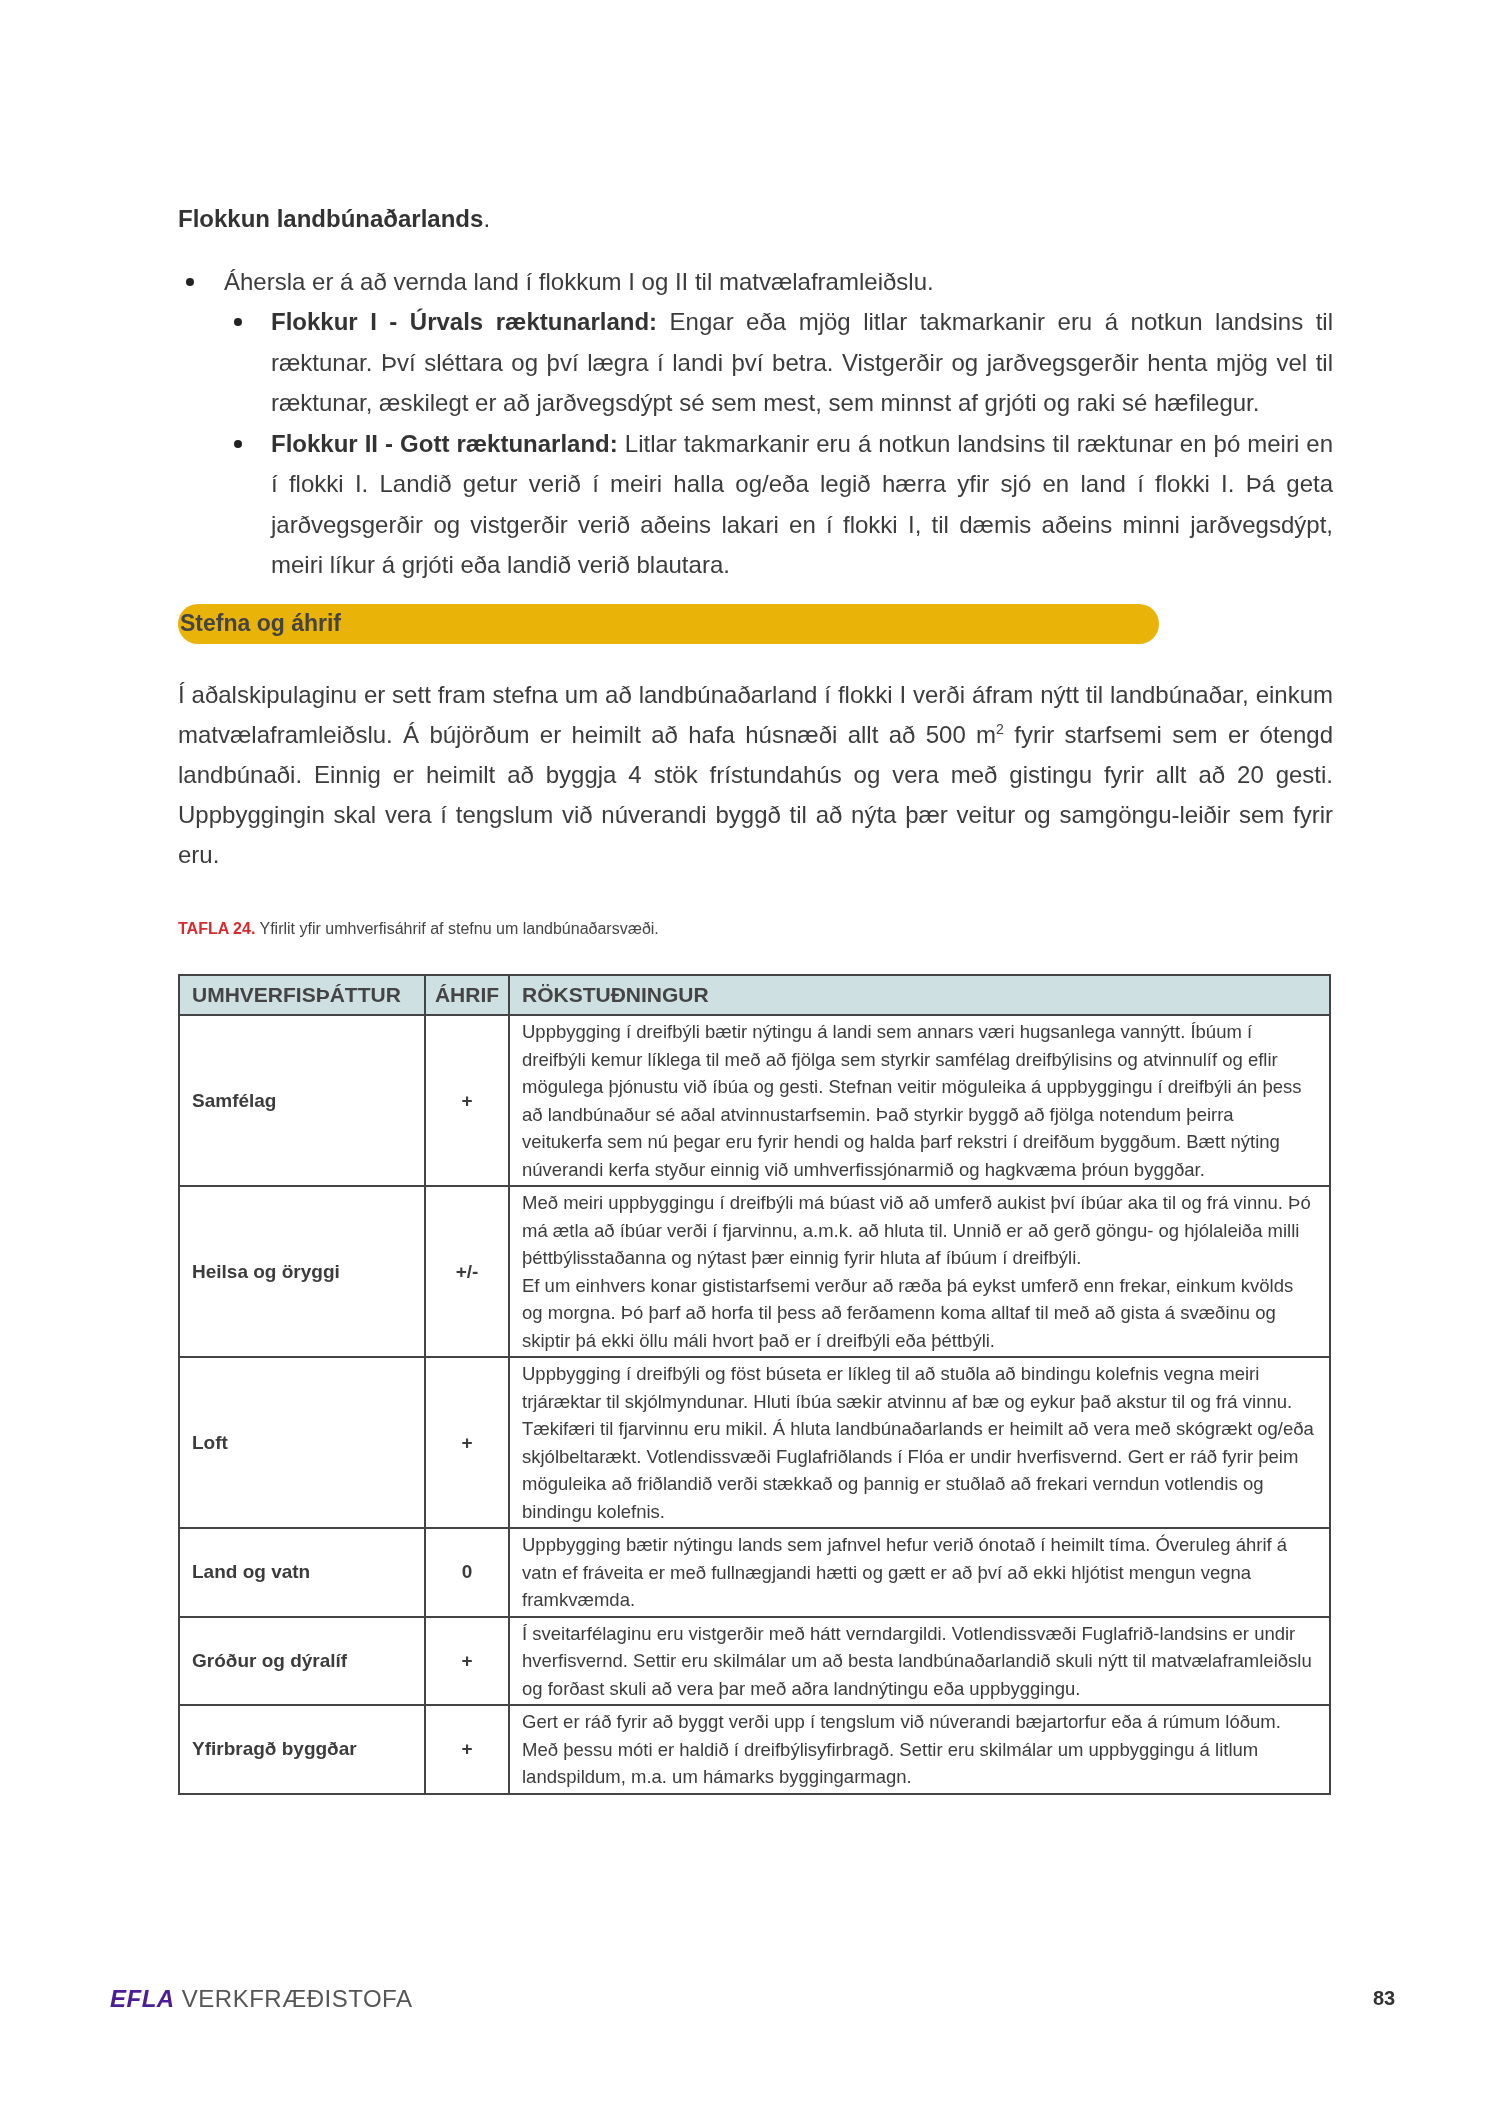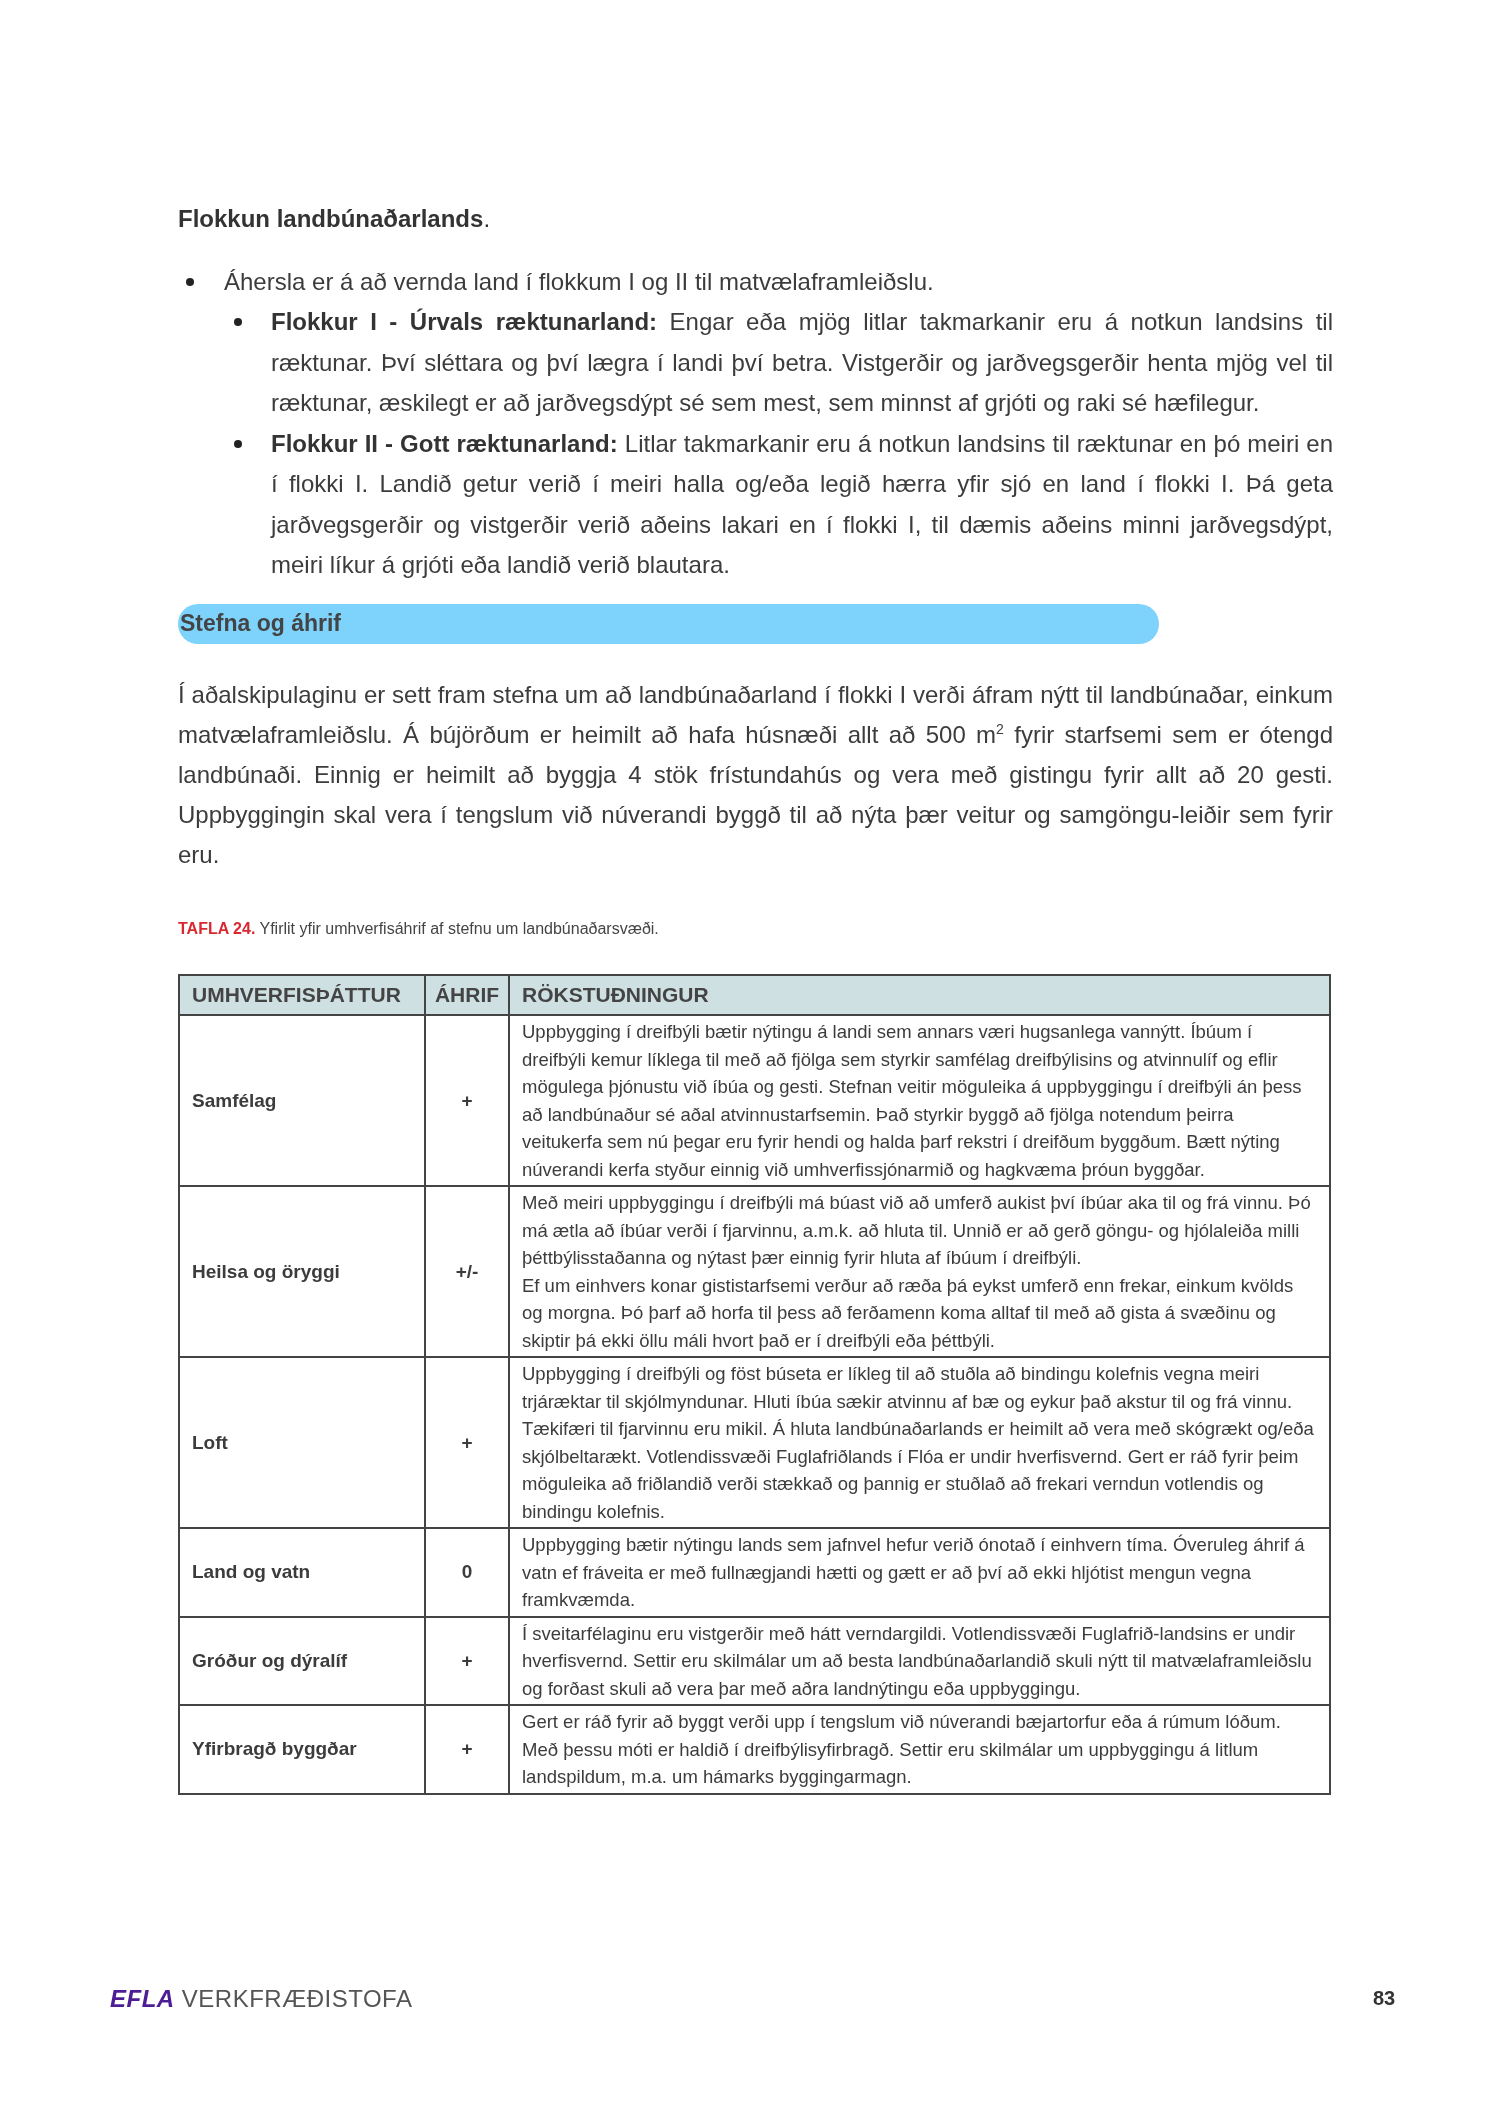--- a/index.html
+++ b/index.html
@@ -23,21 +23,21 @@
     }
     .sub { position: relative; padding-left: 47px; font-size: 24px; line-height: 40.5px; text-align: justify; }
     .sub .bullet {
       position: absolute; left: 10px; top: 16px; width: 8px; height: 8px;
       border-radius: 50%; background: #222;
     }
     .sub b { color: #333; }
 
     .section-bar {
       position: absolute; left: 178px; top: 604px; width: 981px; height: 40px;
-      background: #7dd3fc;
+      background: #eab308;
       border-radius: 20px;
     }
     .section-bar span {
       position: absolute; left: 2px; top: 6px; font-size: 23px; font-weight: bold; color: #444;
     }
 
     .para {
       position: absolute; left: 178px; top: 675px; width: 1155px;
       font-size: 24px; line-height: 40px; text-align: justify; color: #3c3c3c;
     }
@@ -130,21 +130,21 @@
         <td class="c1">Loft</td>
         <td class="c2">+</td>
         <td class="c3">
             <p>Uppbygging í dreifbýli og föst búseta er líkleg til að stuðla að bindingu kolefnis vegna meiri trjáræktar til skjólmyndunar. Hluti íbúa sækir atvinnu af bæ og eykur það akstur til og frá vinnu. Tækifæri til fjarvinnu eru mikil. Á hluta landbúnaðarlands er heimilt að vera með skógrækt og/eða skjólbeltarækt. Votlendissvæði Fuglafriðlands í Flóa er undir hverfisvernd. Gert er ráð fyrir þeim möguleika að friðlandið verði stækkað og þannig er stuðlað að frekari verndun votlendis og bindingu kolefnis.</p>
           </td>
       </tr>
       <tr>
         <td class="c1">Land og vatn</td>
         <td class="c2">0</td>
         <td class="c3">
-            <p>Uppbygging bætir nýtingu lands sem jafnvel hefur verið ónotað í einhvern tíma. Óveruleg áhrif á vatn ef fráveita er með fullnægjandi hætti og gætt er að því að ekki hljótist mengun vegna framkvæmda.</p>
+            <p>Uppbygging bætir nýtingu lands sem jafnvel hefur verið ónotað í heimilt tíma. Óveruleg áhrif á vatn ef fráveita er með fullnægjandi hætti og gætt er að því að ekki hljótist mengun vegna framkvæmda.</p>
           </td>
       </tr>
       <tr>
         <td class="c1">Gróður og dýralíf</td>
         <td class="c2">+</td>
         <td class="c3">
             <p>Í sveitarfélaginu eru vistgerðir með hátt verndargildi. Votlendissvæði Fuglafrið-landsins er undir hverfisvernd. Settir eru skilmálar um að besta landbúnaðarlandið skuli nýtt til matvælaframleiðslu og forðast skuli að vera þar með aðra landnýtingu eða uppbyggingu.</p>
           </td>
       </tr>
       <tr>

